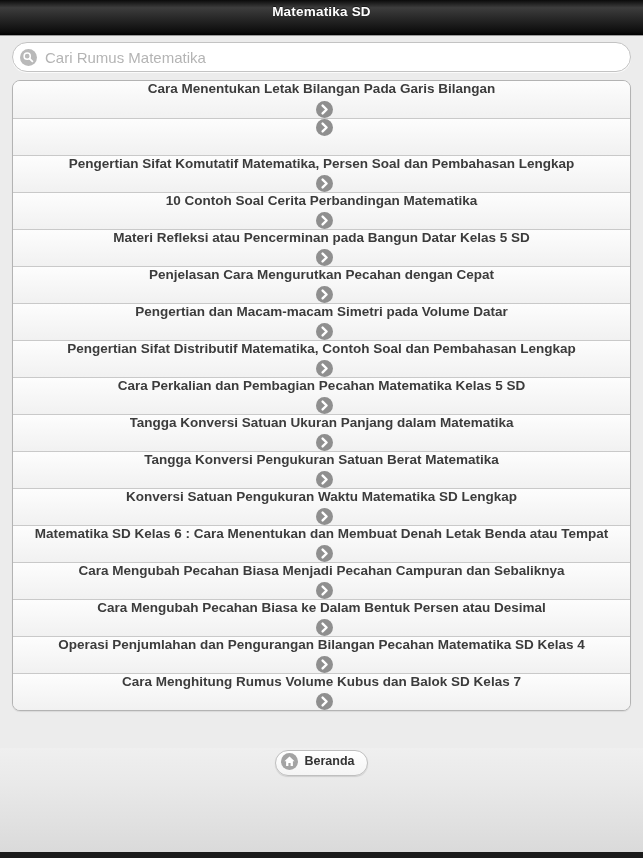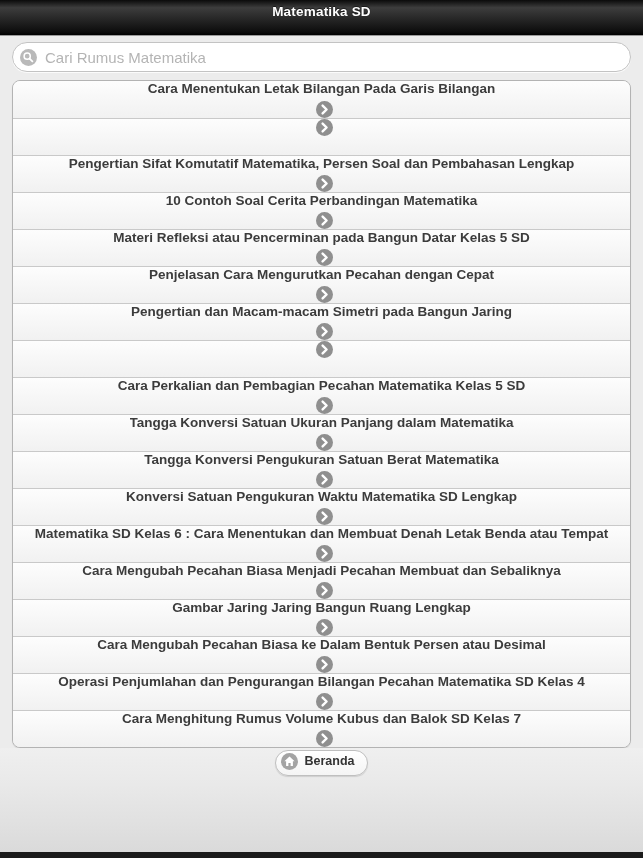--- a/index.html
+++ b/index.html
@@ -138,27 +138,28 @@
       </svg>
     </div>
       <div class="row">
       <span class="label">Penjelasan Cara Mengurutkan Pecahan dengan Cepat</span>
       <svg class="chev" width="17" height="17" viewBox="0 0 17 17">
         <circle cx="8.5" cy="8.5" r="8.5" fill="#8f8f8f"></circle>
         <polyline points="6.6,4.6 10.6,8.5 6.6,12.4" fill="none" stroke="#ffffff" stroke-width="2.4" stroke-linecap="round" stroke-linejoin="round"></polyline>
       </svg>
     </div>
       <div class="row">
-      <span class="label">Pengertian dan Macam-macam Simetri pada Bangun Jaring</span>
-      <svg class="chev" width="17" height="17" viewBox="0 0 17 17">
-        <circle cx="8.5" cy="8.5" r="8.5" fill="#8f8f8f"></circle>
-        <polyline points="6.6,4.6 10.6,8.5 6.6,12.4" fill="none" stroke="#ffffff" stroke-width="2.4" stroke-linecap="round" stroke-linejoin="round"></polyline>
-      </svg>
-    </div>
-      <div class="row">
+      <span class="label">Pengertian dan Macam-macam Simetri pada Volume Datar</span>
+      <svg class="chev" width="17" height="17" viewBox="0 0 17 17">
+        <circle cx="8.5" cy="8.5" r="8.5" fill="#8f8f8f"></circle>
+        <polyline points="6.6,4.6 10.6,8.5 6.6,12.4" fill="none" stroke="#ffffff" stroke-width="2.4" stroke-linecap="round" stroke-linejoin="round"></polyline>
+      </svg>
+    </div>
+      <div class="row">
+      <span class="label">Pengertian Sifat Distributif Matematika, Contoh Soal dan Pembahasan Lengkap</span>
       <svg class="chev" width="17" height="17" viewBox="0 0 17 17">
         <circle cx="8.5" cy="8.5" r="8.5" fill="#8f8f8f"></circle>
         <polyline points="6.6,4.6 10.6,8.5 6.6,12.4" fill="none" stroke="#ffffff" stroke-width="2.4" stroke-linecap="round" stroke-linejoin="round"></polyline>
       </svg>
     </div>
       <div class="row">
       <span class="label">Cara Perkalian dan Pembagian Pecahan Matematika Kelas 5 SD</span>
       <svg class="chev" width="17" height="17" viewBox="0 0 17 17">
         <circle cx="8.5" cy="8.5" r="8.5" fill="#8f8f8f"></circle>
         <polyline points="6.6,4.6 10.6,8.5 6.6,12.4" fill="none" stroke="#ffffff" stroke-width="2.4" stroke-linecap="round" stroke-linejoin="round"></polyline>
@@ -186,28 +187,21 @@
       </svg>
     </div>
       <div class="row">
       <span class="label">Matematika SD Kelas 6 : Cara Menentukan dan Membuat Denah Letak Benda atau Tempat</span>
       <svg class="chev" width="17" height="17" viewBox="0 0 17 17">
         <circle cx="8.5" cy="8.5" r="8.5" fill="#8f8f8f"></circle>
         <polyline points="6.6,4.6 10.6,8.5 6.6,12.4" fill="none" stroke="#ffffff" stroke-width="2.4" stroke-linecap="round" stroke-linejoin="round"></polyline>
       </svg>
     </div>
       <div class="row">
-      <span class="label">Cara Mengubah Pecahan Biasa Menjadi Pecahan Membuat dan Sebaliknya</span>
-      <svg class="chev" width="17" height="17" viewBox="0 0 17 17">
-        <circle cx="8.5" cy="8.5" r="8.5" fill="#8f8f8f"></circle>
-        <polyline points="6.6,4.6 10.6,8.5 6.6,12.4" fill="none" stroke="#ffffff" stroke-width="2.4" stroke-linecap="round" stroke-linejoin="round"></polyline>
-      </svg>
-    </div>
-      <div class="row">
-      <span class="label">Gambar Jaring Jaring Bangun Ruang Lengkap</span>
+      <span class="label">Cara Mengubah Pecahan Biasa Menjadi Pecahan Campuran dan Sebaliknya</span>
       <svg class="chev" width="17" height="17" viewBox="0 0 17 17">
         <circle cx="8.5" cy="8.5" r="8.5" fill="#8f8f8f"></circle>
         <polyline points="6.6,4.6 10.6,8.5 6.6,12.4" fill="none" stroke="#ffffff" stroke-width="2.4" stroke-linecap="round" stroke-linejoin="round"></polyline>
       </svg>
     </div>
       <div class="row">
       <span class="label">Cara Mengubah Pecahan Biasa ke Dalam Bentuk Persen atau Desimal</span>
       <svg class="chev" width="17" height="17" viewBox="0 0 17 17">
         <circle cx="8.5" cy="8.5" r="8.5" fill="#8f8f8f"></circle>
         <polyline points="6.6,4.6 10.6,8.5 6.6,12.4" fill="none" stroke="#ffffff" stroke-width="2.4" stroke-linecap="round" stroke-linejoin="round"></polyline>

